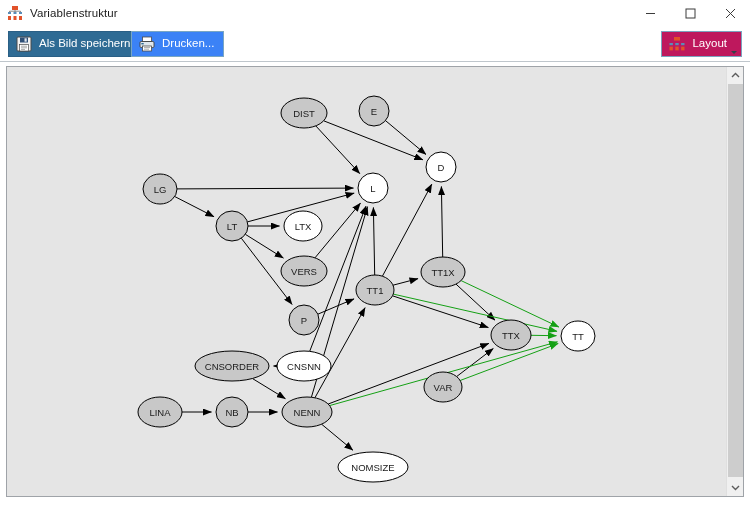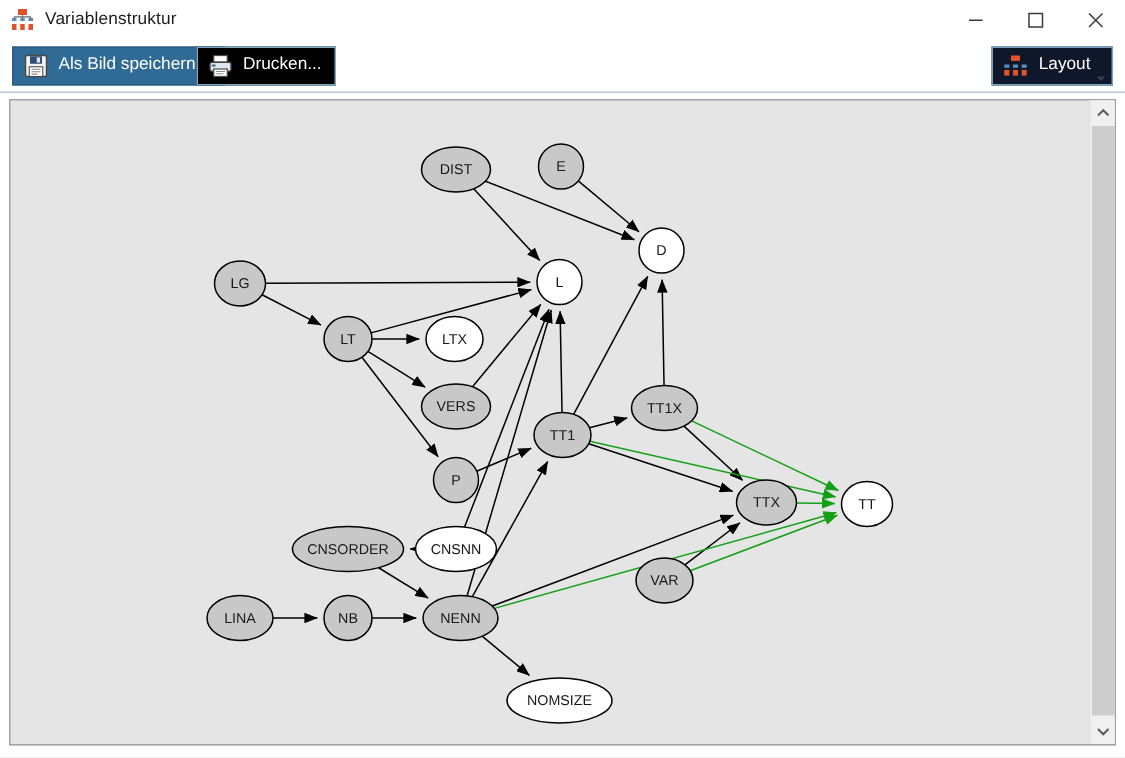--- a/index.html
+++ b/index.html
@@ -68,26 +68,26 @@
     font-size: 11.5px;
     white-space: nowrap;
   }
   .tb-save {
     left: 8px;
     background: #2f6b94;
     border: 1px solid #2a5f85;
   }
   .tb-print {
     left: 131px;
-    background: #000000;
+    background: #3b82f6;
     border: 1px solid #79a6c2;
   }
   .tb-layout {
     right: 8px;
-    background: #0f172a;
+    background: #be185d;
     border: 1px solid #7ba3bf;
     padding-right: 14px;
   }
   .tb-icon {
     width: 18px; height: 18px;
     margin-right: 6px;
     position: relative;
     flex: 0 0 auto;
   }
   .tb-label { line-height: 1; }

